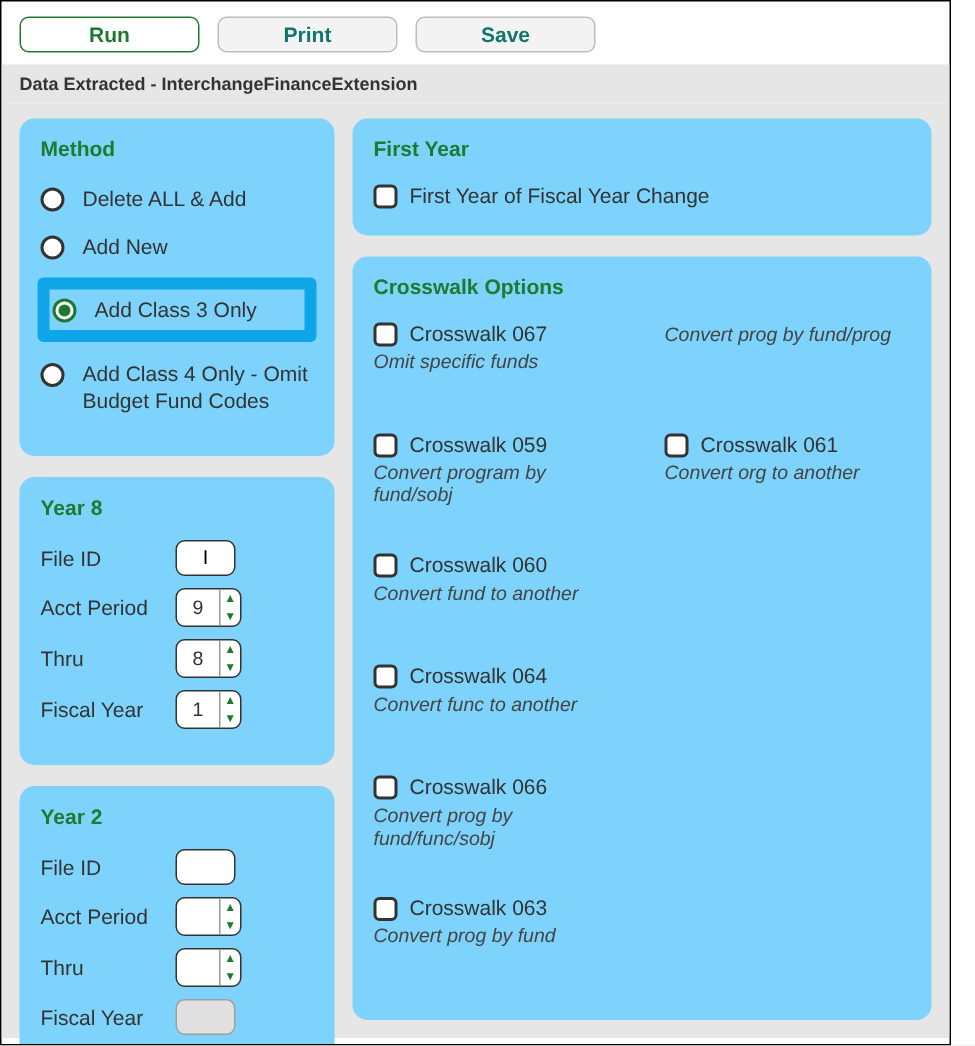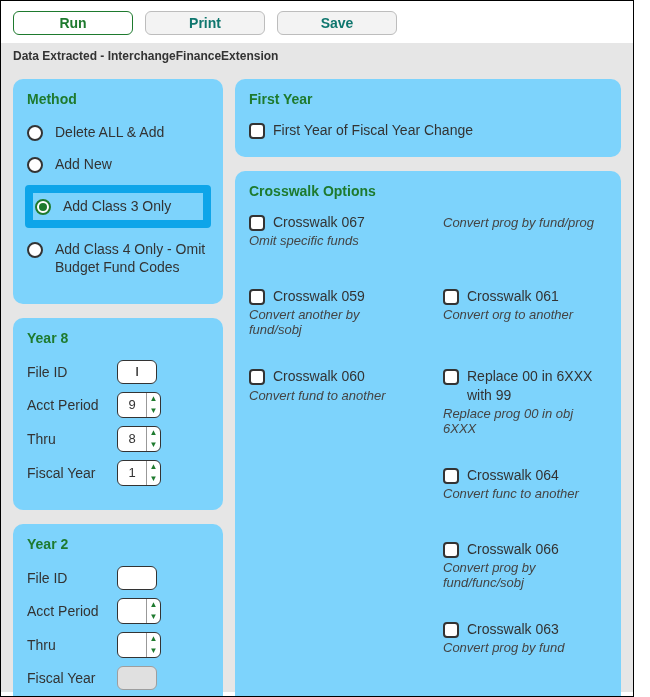--- a/index.html
+++ b/index.html
@@ -308,42 +308,35 @@
               <div class="subtext">Omit specific funds</div>
             </div>
             <div class="cw-item">
               <div class="subtext">Convert prog by fund/prog</div>
             </div>
             <div class="cw-item">
               <div class="chk-row">
                 <div class="chk"></div>
                 <div class="chk-label">Crosswalk 059</div>
               </div>
-              <div class="subtext">Convert another by fund/sobj</div>
+              <div class="subtext">Convert program by fund/sobj</div>
             </div>
             <div class="cw-item">
               <div class="chk-row">
                 <div class="chk"></div>
                 <div class="chk-label">Crosswalk 061</div>
               </div>
               <div class="subtext">Convert org to another</div>
             </div>
             <div class="cw-item">
               <div class="chk-row">
                 <div class="chk"></div>
                 <div class="chk-label">Crosswalk 060</div>
               </div>
               <div class="subtext">Convert fund to another</div>
-            </div>
-            <div class="cw-item">
-              <div class="chk-row">
-                <div class="chk"></div>
-                <div class="chk-label">Replace 00 in 6XXX with 99</div>
-              </div>
-              <div class="subtext">Replace prog 00 in obj 6XXX</div>
             </div>
             <div class="cw-item"></div>
             <div class="cw-item">
               <div class="chk-row">
                 <div class="chk"></div>
                 <div class="chk-label">Crosswalk 064</div>
               </div>
               <div class="subtext">Convert func to another</div>
             </div>
             <div class="cw-item"></div>

